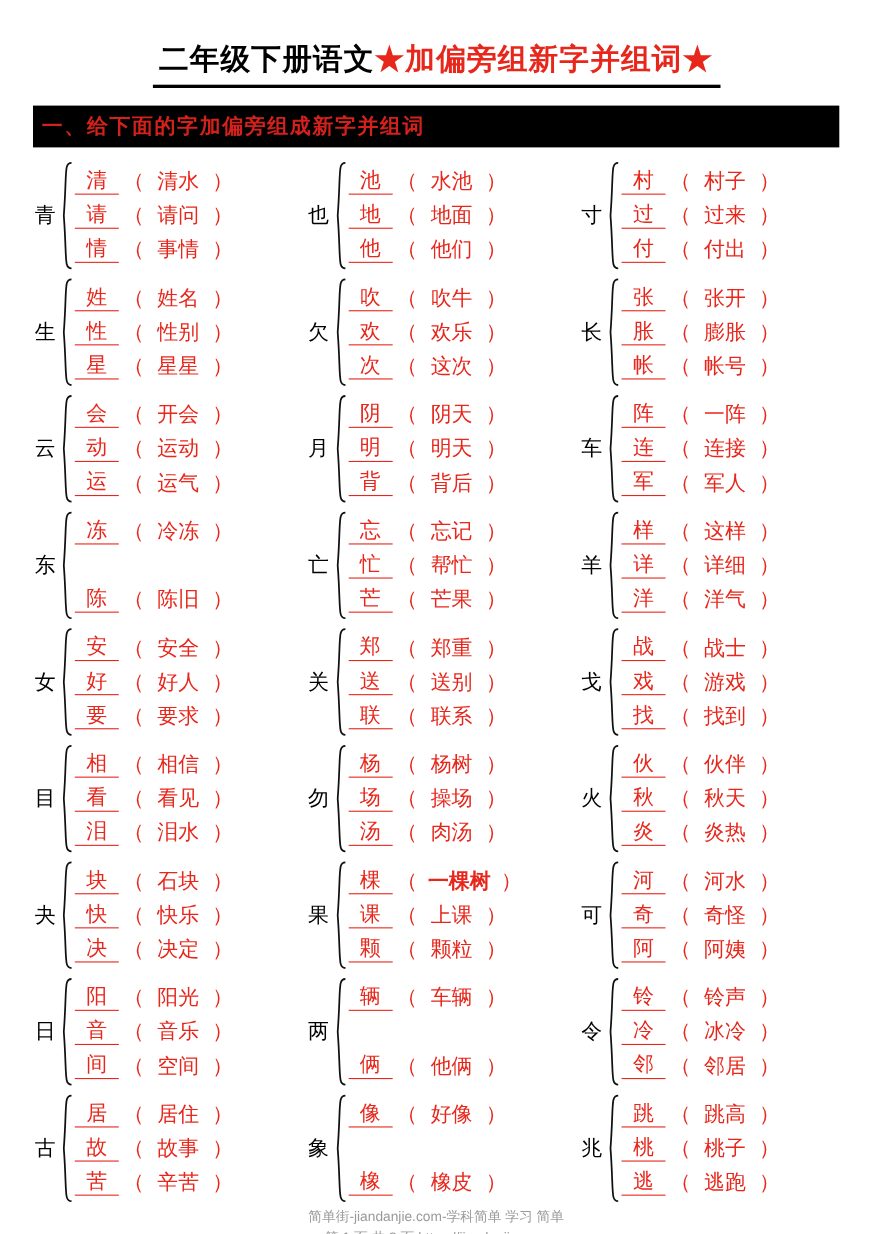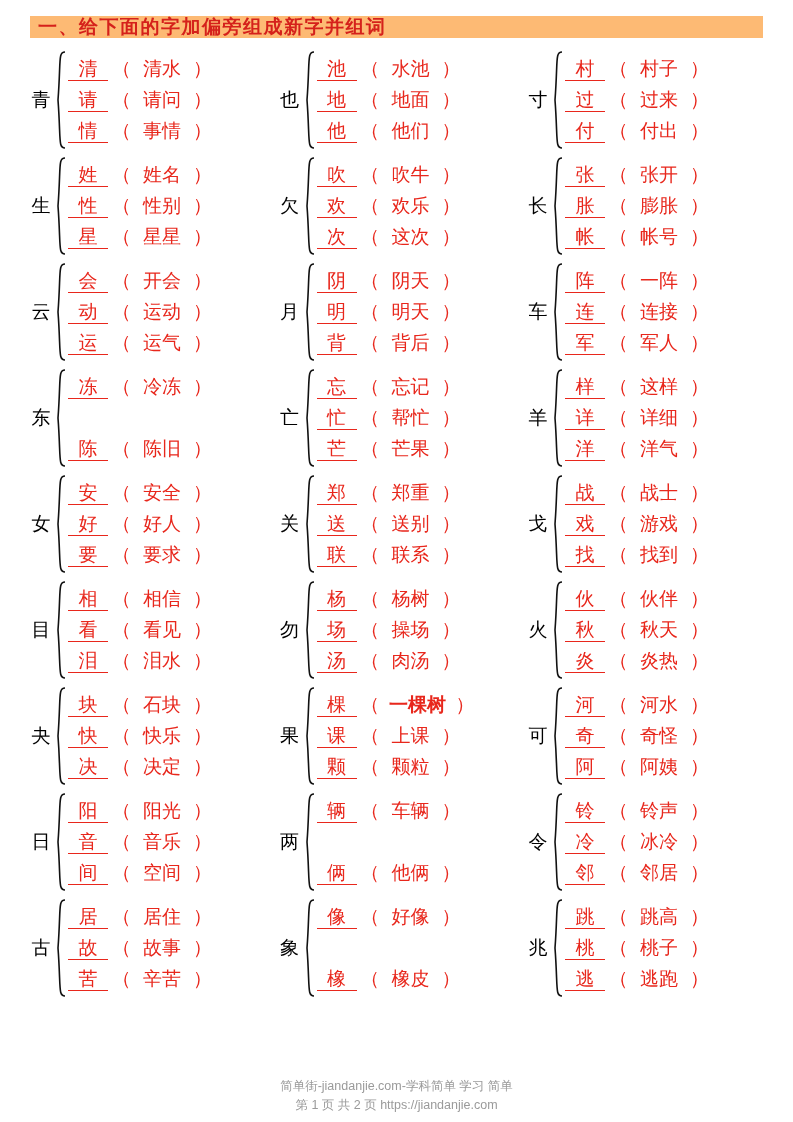--- a/index.html
+++ b/index.html
@@ -40,22 +40,22 @@
     color: #000;
   }
   .title .red {
     color: #e8271c;
   }
   
   .section-bar {
     margin-top: 16px;
     margin-left: 12px;
     margin-right: 12px;
-    background: #fdba74;
-    height: 22px;
+    background: #000000;
+    height: 38px;
     display: flex;
     align-items: center;
   }
   .section-bar span {
     color: #d5211b;
     font-size: 19px;
     font-weight: bold;
     letter-spacing: 1.5px;
     padding-left: 8px;
   }
@@ -152,20 +152,25 @@
   .footer .f2 {
     display: block;
     margin-top: 2px;
   }
 </style>
 </head>
 <body>
 
 <div class="page">
 
+  <div class="title-wrap">
+    <div class="title">
+      <span class="black">二年级下册语文</span><span class="red">★加偏旁组新字并组词★</span>
+    </div>
+  </div>
 
   <div class="section-bar">
     <span>一、给下面的字加偏旁组成新字并组词</span>
   </div>
 
   <div class="columns" id="columns">
       <div class="col">
         <div class="group">
           <div class="base">青</div>
           <div class="brace">

